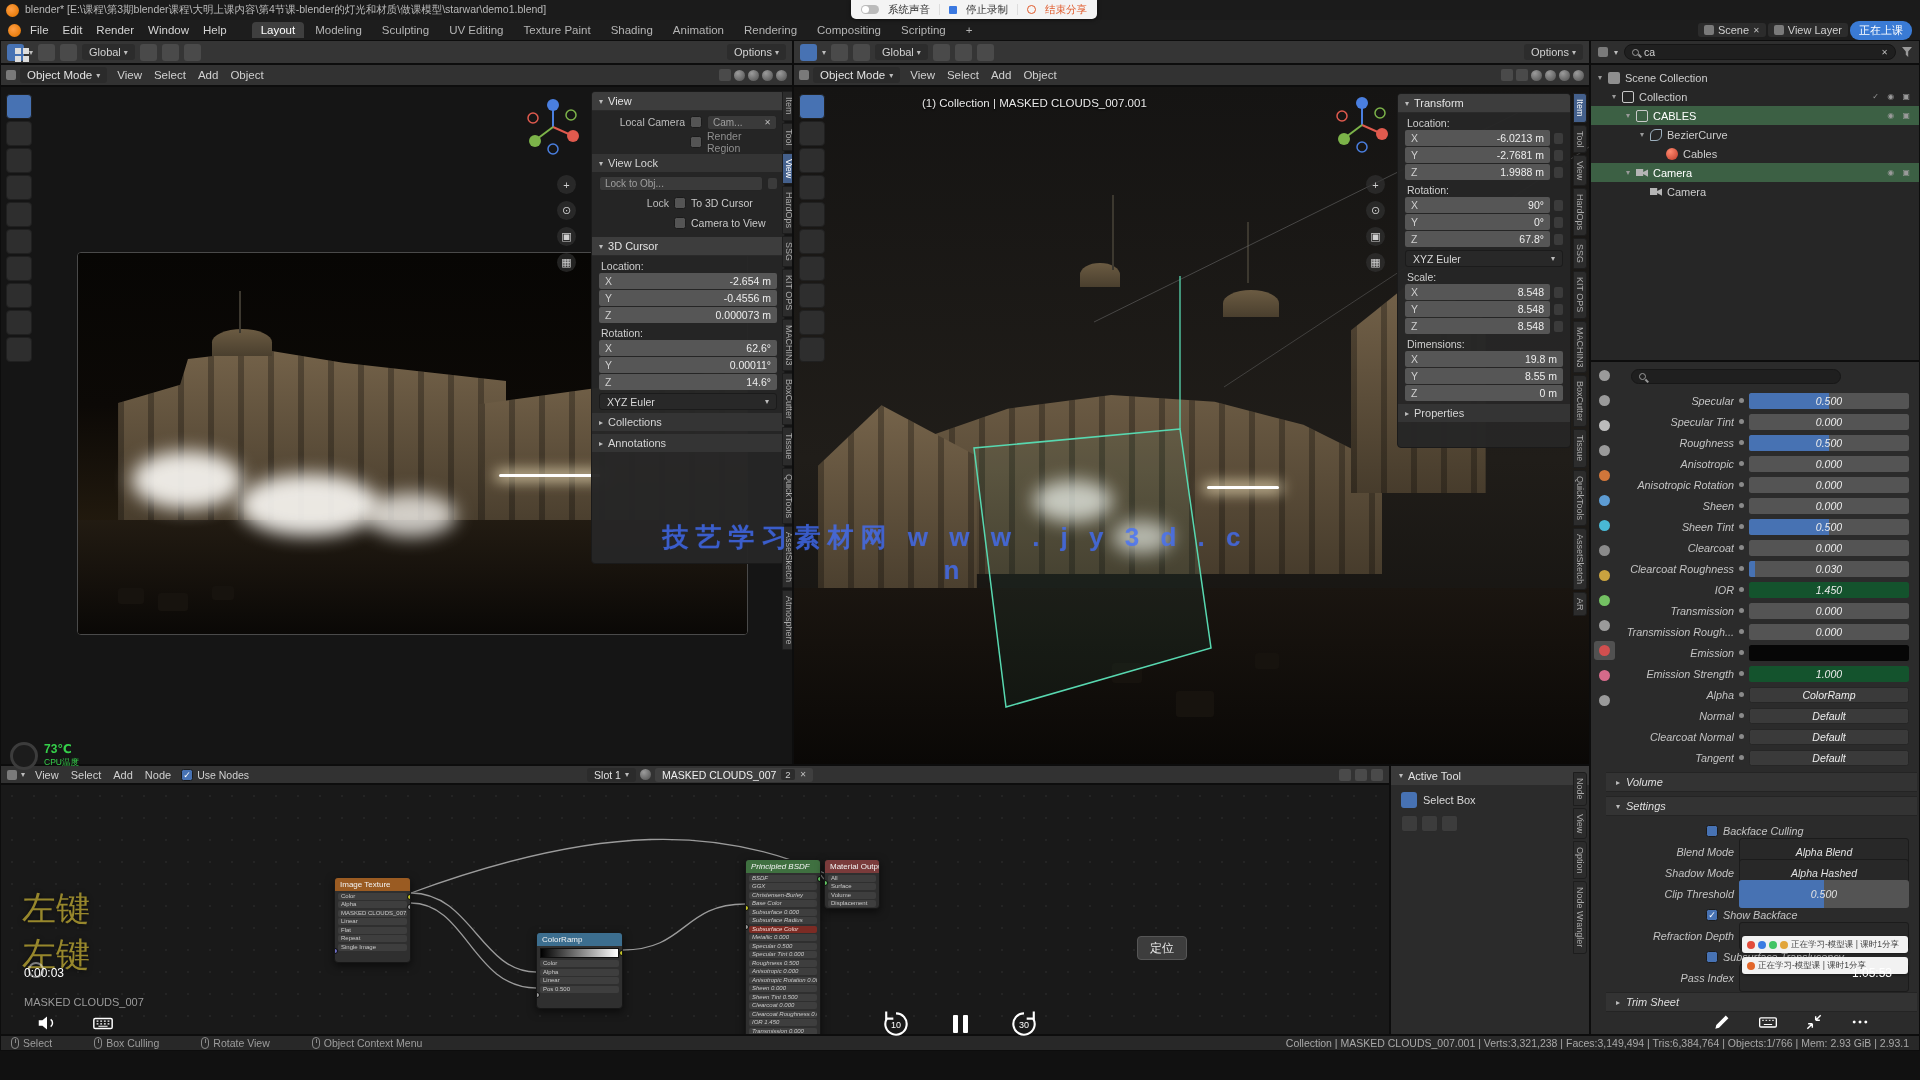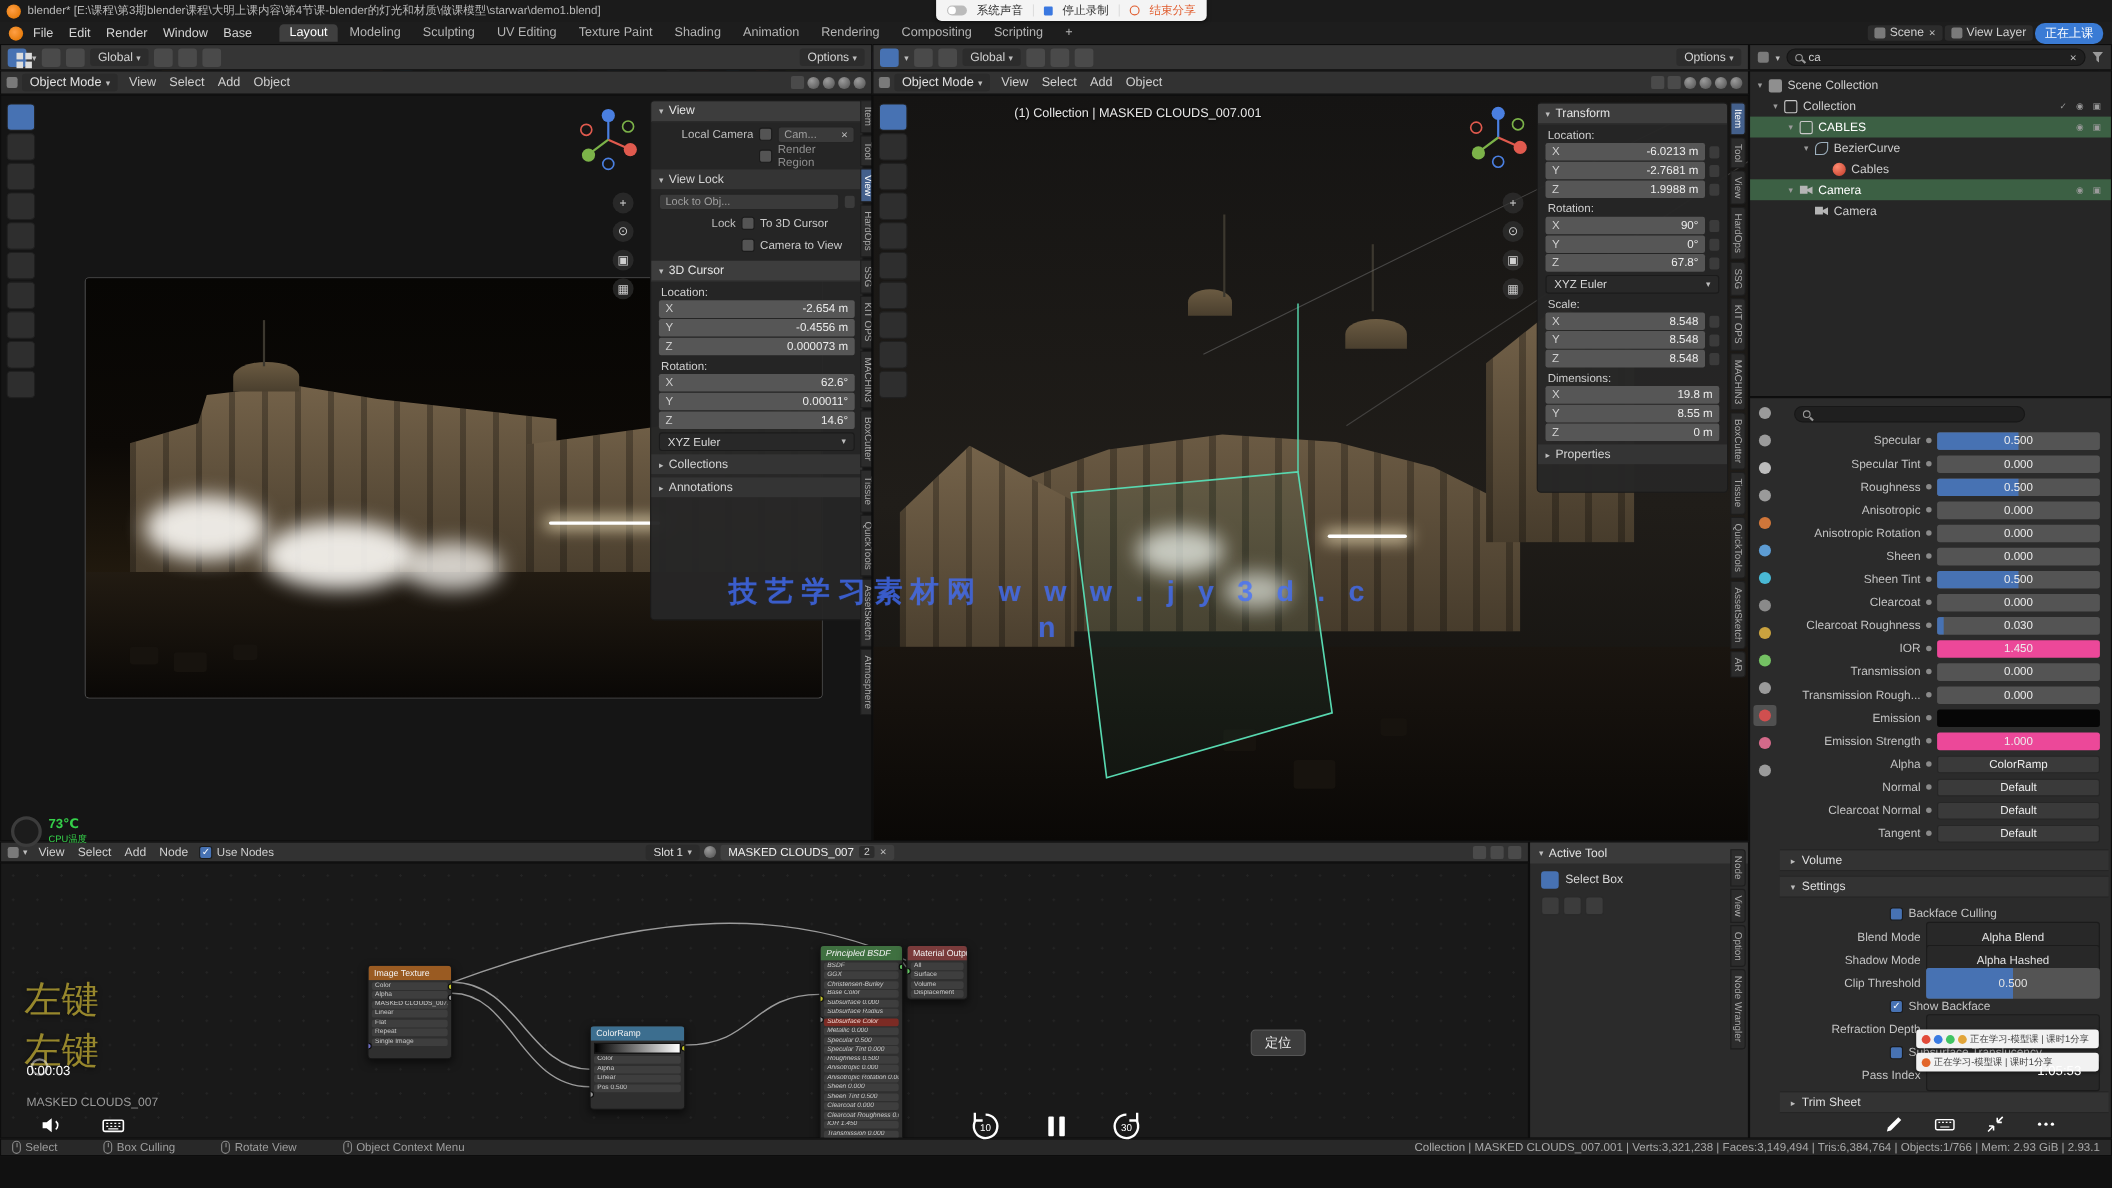--- a/index.html
+++ b/index.html
@@ -108,30 +108,30 @@
   .oic-cam{background:#b5b5b5;clip-path:polygon(0 20%,60% 20%,60% 45%,100% 25%,100% 85%,60% 62%,60% 80%,0 80%);}
   .out-right{margin-left:auto;font-size:8px;color:#9a9a9a;letter-spacing:3px;}
 
   
   #props{left:1590px;top:361px;width:330px;height:674px;background:#2b2b2b;}
   #ptab-col{position:absolute;left:0;top:4px;width:27px;display:flex;flex-direction:column;gap:6px;align-items:center;}
   .ptab{width:21px;height:19px;border-radius:3px;display:flex;align-items:center;justify-content:center;}
   .ptab.active{background:#515151;}
   .ptab i{width:11px;height:11px;border-radius:50%;display:block;}
   #props-search{position:absolute;left:40px;top:7px;width:210px;height:15px;background:#1f1f1f;border-radius:8px;border:1px solid #171717;display:flex;align-items:center;padding:0 7px;}
-  #prop-list{position:absolute;left:27px;top:28px;right:2px;}
+  #prop-list{position:absolute;left:15px;top:28px;right:2px;font-style:italic;}
   .prop-row{display:flex;align-items:center;height:21px;gap:5px;padding:0 8px 0 0;}
   .prop-label{width:128px;text-align:right;color:#c3c3c3;font-size:10.8px;white-space:nowrap;overflow:hidden;flex:none;}
   .pdot{width:5px;height:5px;border-radius:50%;background:#8a8a8a;flex:none;}
   .prop-ctl{flex:1;height:16px;background:#545454;border-radius:2.5px;position:relative;overflow:hidden;display:flex;align-items:center;justify-content:center;color:#ededed;font-size:10.5px;}
   .prop-ctl .fill{position:absolute;left:0;top:0;bottom:0;background:#4772b3;}
   .prop-ctl .val{position:relative;z-index:1;}
   .prop-row.swatch .prop-ctl{background:#060606;}
   .prop-row.btn .prop-ctl{background:#3a3a3a;border:1px solid #262626;}
-  .prop-row.field .prop-ctl{background:#ec4899;}
+  .prop-row.field .prop-ctl{background:#14532d;}
   .sec-head{display:flex;align-items:center;gap:6px;height:20px;padding:0 10px;color:#dfdfdf;font-size:11px;background:#333;border-top:1px solid #242424;border-bottom:1px solid #242424;margin:4px 0;}
   .set-row{display:flex;align-items:center;height:21px;gap:5px;padding:0 8px 0 0;}
   .set-row .set-label{color:#c3c3c3;font-size:10.8px;white-space:nowrap;}
   .set-row.check{padding-left:100px;}
   .set-row.select .set-label,.set-row.slider .set-label,.set-row.field .set-label{width:128px;text-align:right;flex:none;}
   .set-ctl{flex:1;height:28px;background:#282828;border:1px solid #1b1b1b;border-radius:3px;position:relative;overflow:hidden;display:flex;align-items:center;justify-content:center;color:#e2e2e2;font-size:10.5px;}
   .set-row.slider .set-ctl{background:#545454;border:none;}
   .set-ctl .fill{position:absolute;left:0;top:0;bottom:0;background:#4772b3;}
   .set-ctl span{position:relative;z-index:1;}
 
@@ -213,21 +213,21 @@
   <span>停止录制</span>
   <span class="rec-div"></span>
   <span class="rec-end-ic"></span>
   <span class="rec-end">结束分享</span>
 </div>
 
 <div id="menubar">
   <span class="blender-logo"></span>
   <span>
     
-  <span class="menu-item">File</span><span class="menu-item">Edit</span><span class="menu-item">Render</span><span class="menu-item">Window</span><span class="menu-item">Base</span></span>
+  <span class="menu-item">File</span><span class="menu-item">Edit</span><span class="menu-item">Render</span><span class="menu-item">Window</span><span class="menu-item">Help</span></span>
   <span style="width:14px"></span>
   <span style="display:flex;gap:2px;">
 
   <span class="ws-tab active">Layout</span>
       <span class="ws-tab">Modeling</span>
       <span class="ws-tab">Sculpting</span>
       <span class="ws-tab">UV Editing</span>
       <span class="ws-tab">Texture Paint</span>
       <span class="ws-tab">Shading</span>
       <span class="ws-tab">Animation</span>

